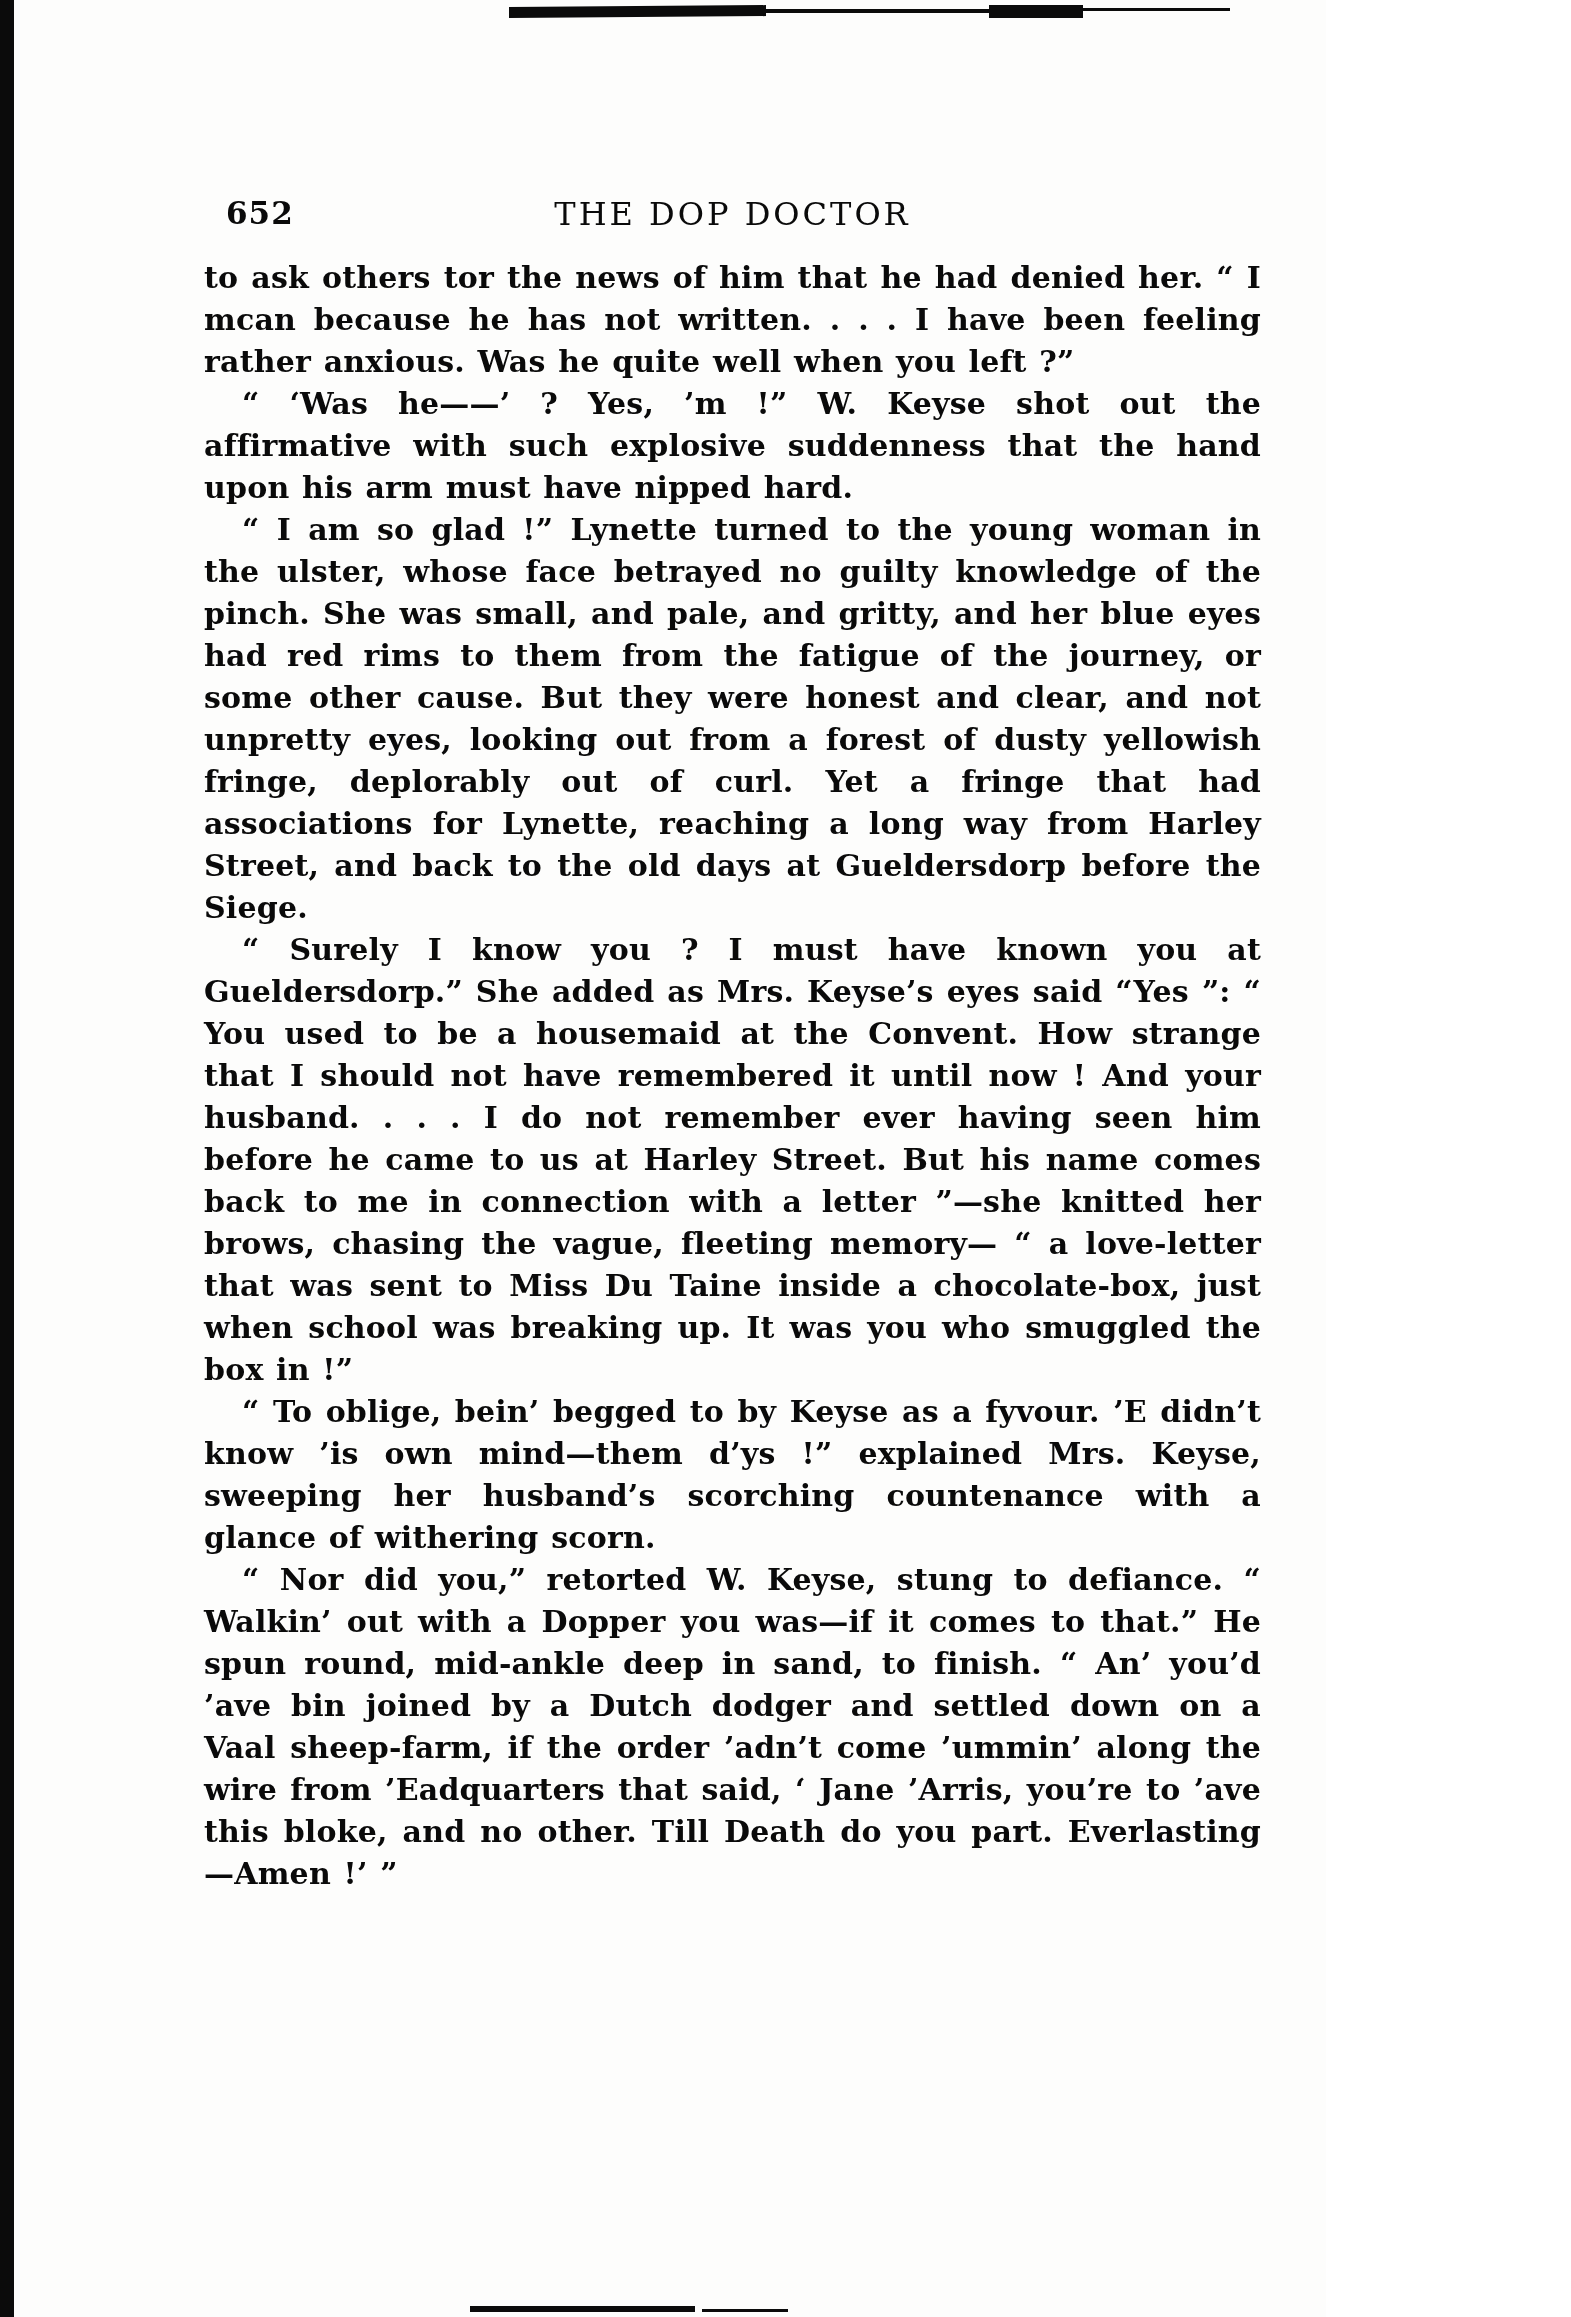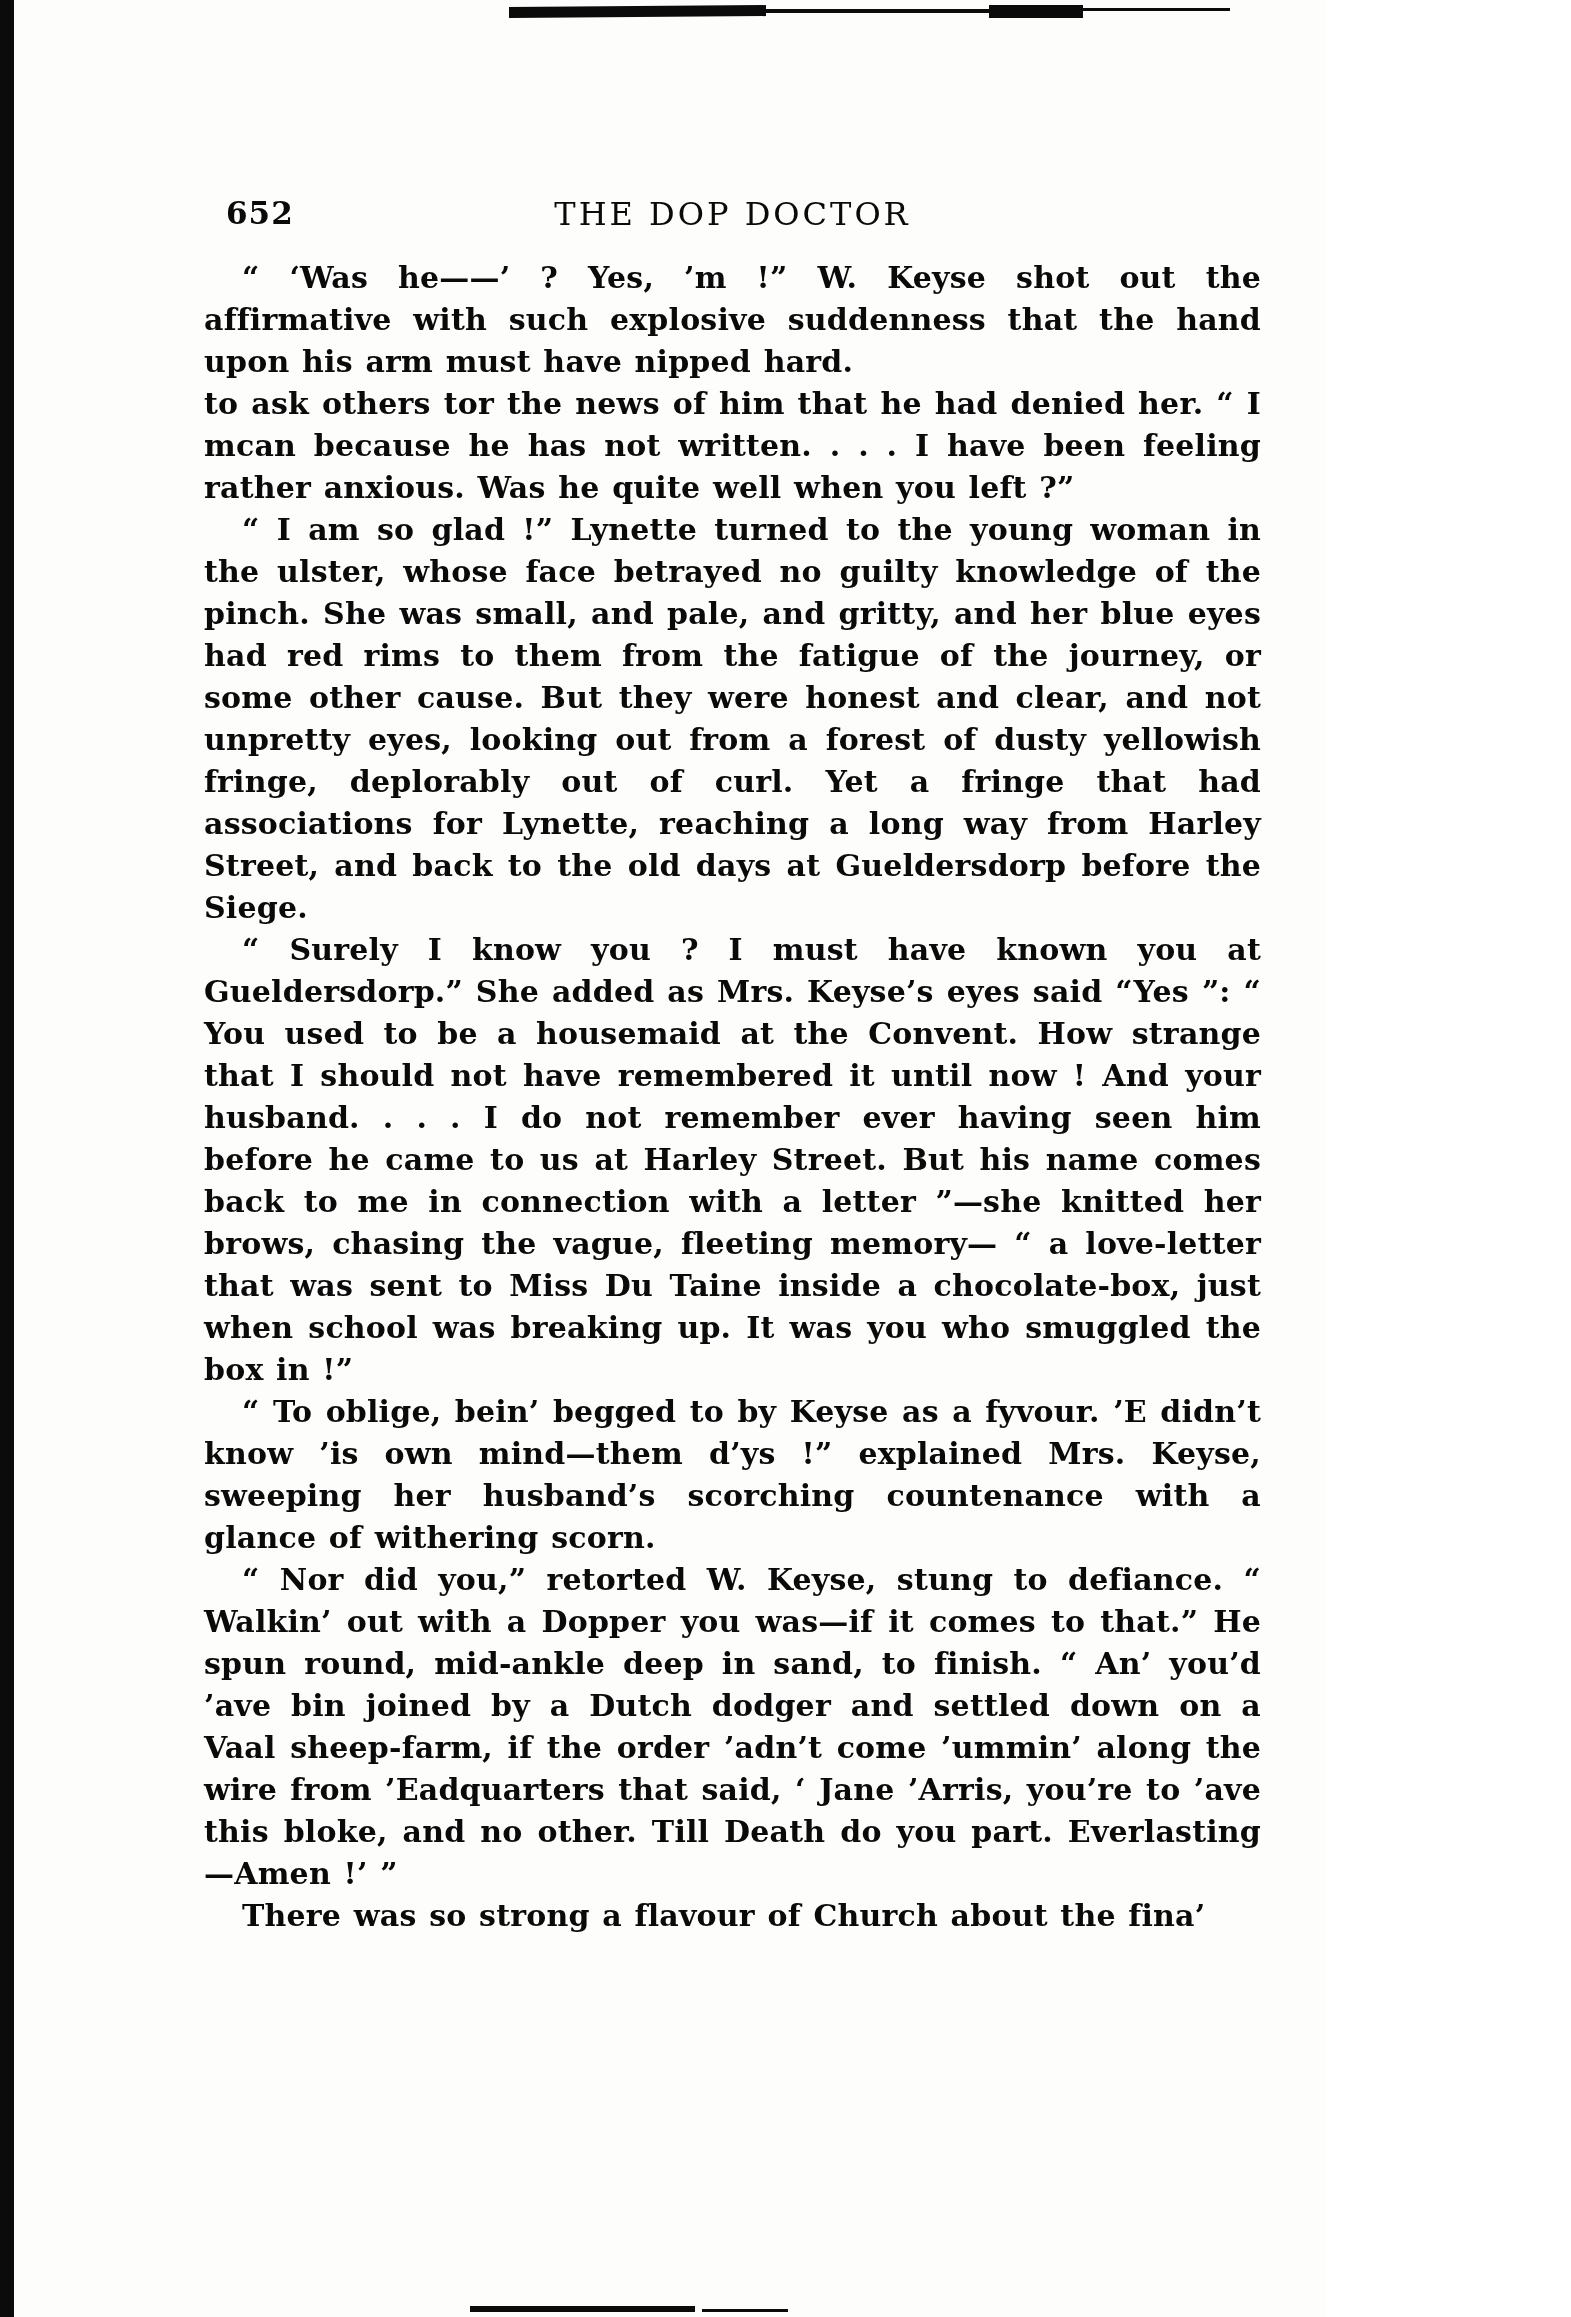--- a/index.html
+++ b/index.html
@@ -98,23 +98,22 @@
   <div class="artifact band-right-bottom"></div>
   <div class="artifact bottom-mark-1"></div>
   <div class="artifact bottom-mark-2"></div>
 
   <header class="page-header">
     <span class="page-number">652</span>
     <h1 class="running-title">THE DOP DOCTOR</h1>
   </header>
 
   <main class="text-block">
+    <p class="para no-indent">to ask others tor the news of him that he had denied her. “ I mcan because he has not written. . . . I have been feeling rather anxious. Was he quite well when you left ?”</p>
     <p class="para">“ ‘Was he——’ ? Yes, ’m !” W. Keyse shot out the affirmative with such explosive suddenness that the hand upon his arm must have nipped hard.</p>
-    <p class="para no-indent">to ask others tor the news of him that he had denied her. “ I mcan because he has not written. . . . I have been feeling rather anxious. Was he quite well when you left ?”</p>
     <p class="para">“ I am so glad !” Lynette turned to the young woman in the ulster, whose face betrayed no guilty knowledge of the pinch. She was small, and pale, and gritty, and her blue eyes had red rims to them from the fatigue of the journey, or some other cause. But they were honest and clear, and not unpretty eyes, looking out from a forest of dusty yellowish fringe, deplorably out of curl. Yet a fringe that had associations for Lynette, reaching a long way from Harley Street, and back to the old days at Gueldersdorp before the Siege.</p>
     <p class="para">“ Surely I know you ? I must have known you at Gueldersdorp.” She added as Mrs. Keyse’s eyes said “Yes ”: “ You used to be a housemaid at the Convent. How strange that I should not have remembered it until now ! And your husband. . . . I do not remember ever having seen him before he came to us at Harley Street. But his name comes back to me in connection with a letter ”—she knitted her brows, chasing the vague, fleeting memory— “ a love-letter that was sent to Miss Du Taine inside a chocolate-box, just when school was breaking up. It was you who smuggled the box in !”</p>
     <p class="para">“ To oblige, bein’ begged to by Keyse as a fyvour. ’E didn’t know ’is own mind—them d’ys !” explained Mrs. Keyse, sweeping her husband’s scorching countenance with a glance of withering scorn.</p>
     <p class="para">“ Nor did you,” retorted W. Keyse, stung to defiance. “ Walkin’ out with a Dopper you was—if it comes to that.” He spun round, mid-ankle deep in sand, to finish. “ An’ you’d ’ave bin joined by a Dutch dodger and settled down on a Vaal sheep-farm, if the order ’adn’t come ’ummin’ along the wire from ’Eadquarters that said, ‘ Jane ’Arris, you’re to ’ave this bloke, and no other. Till Death do you part. Everlasting—Amen !’ ”</p>
-    <p class="para">There was so strong a flavour of Church about the fina’</p>
   </main>
 
 </div>
 
 
 </body></html>

